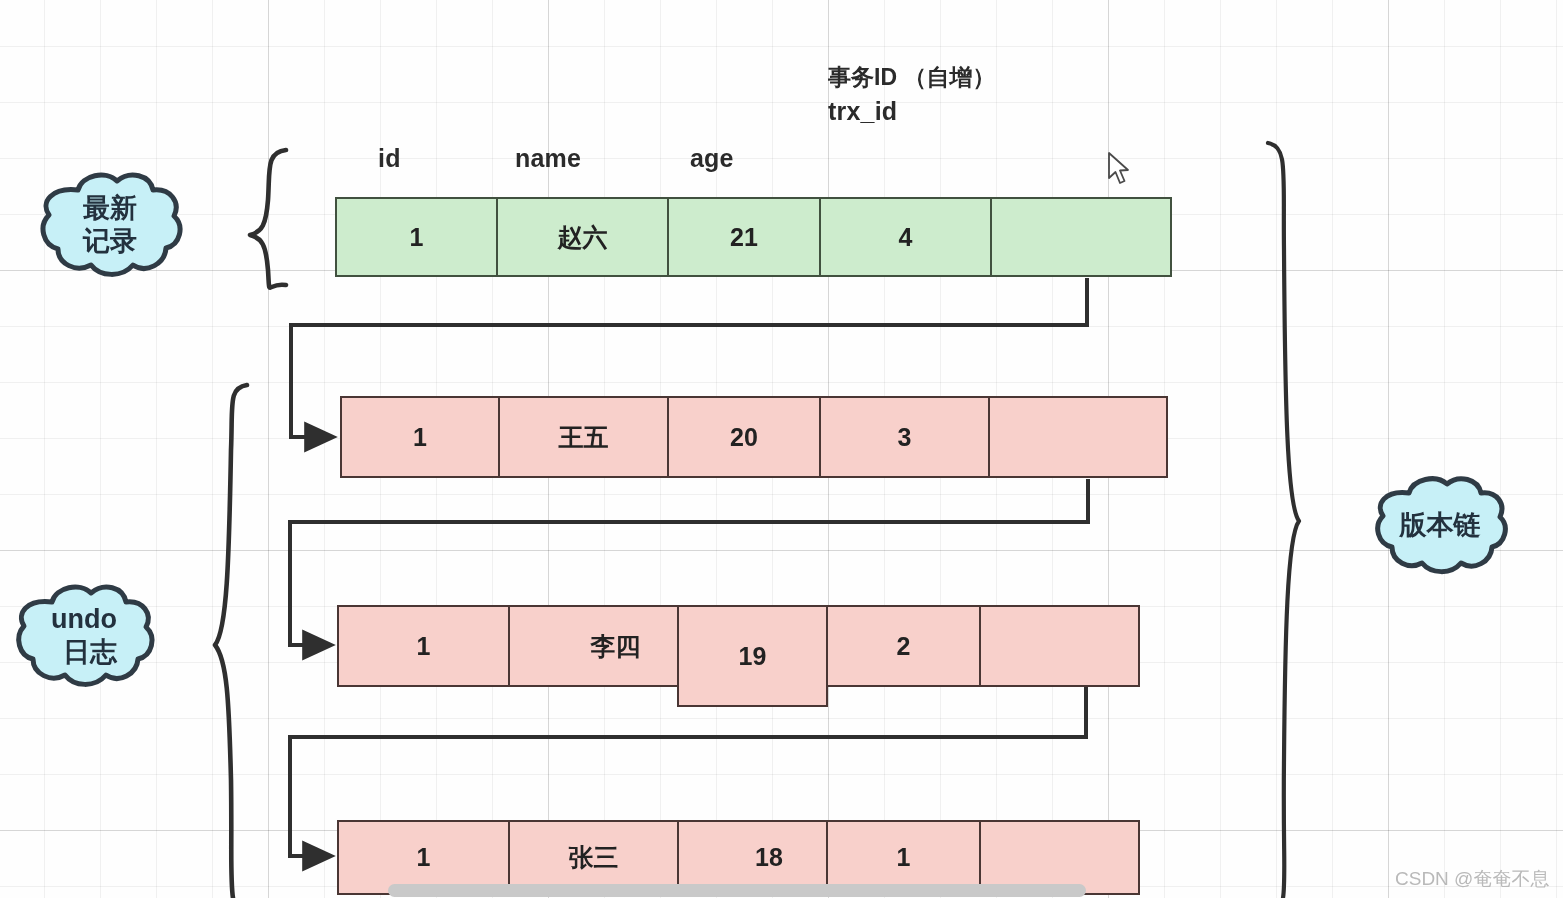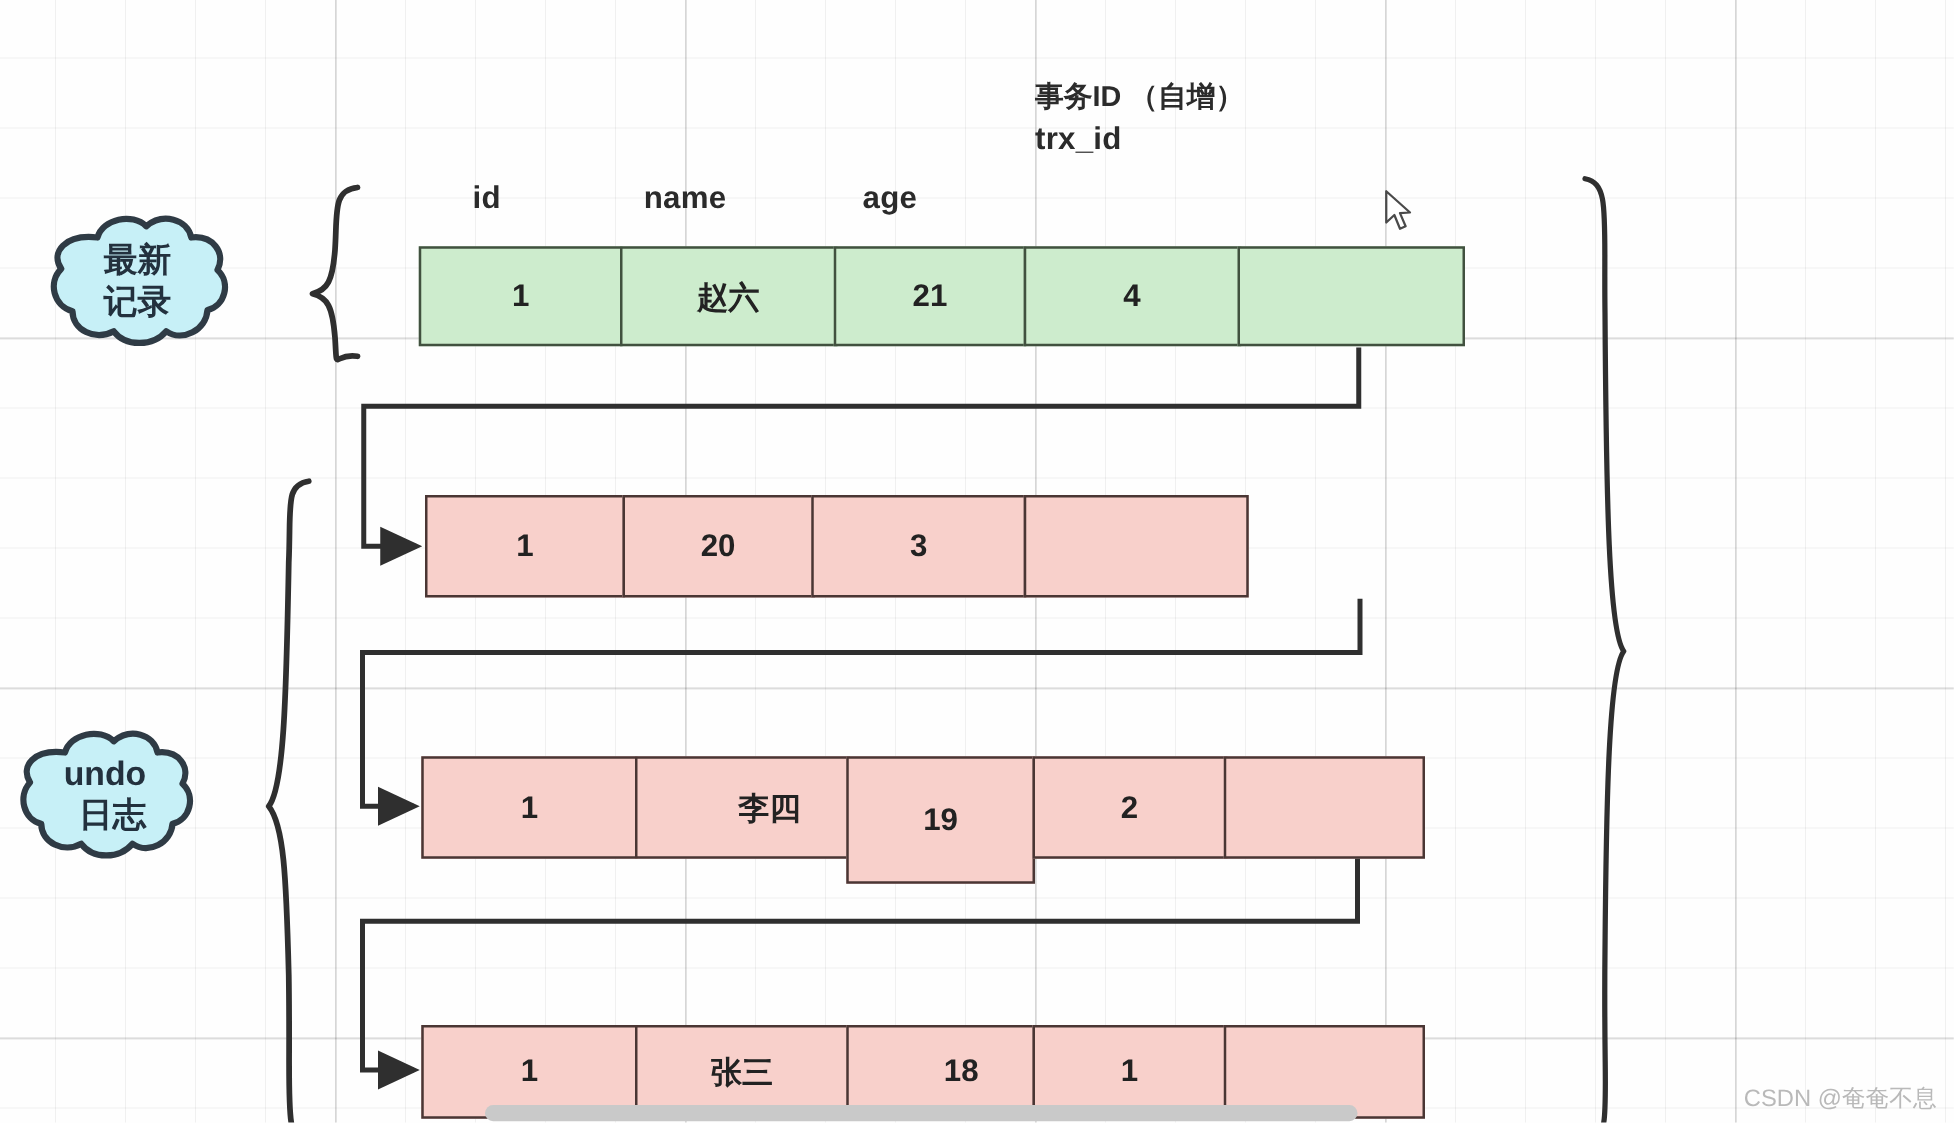--- a/index.html
+++ b/index.html
@@ -118,20 +118,21 @@
   <div class="row green" style="left:335px;top:197px;">
     <div class="cell" style="width:163px;height:80px;">1</div>
     <div class="cell" style="width:174px;height:80px;text-align:right;">赵六</div>
     <div class="cell" style="width:154px;height:80px;">21</div>
     <div class="cell" style="width:174px;height:80px;">4</div>
     <div class="cell" style="width:182px;height:80px;"></div>
   </div>
 
   <div class="row pink" style="left:340px;top:396px;">
     <div class="cell" style="width:160px;height:82px;">1</div>
+    <div class="cell" style="width:172px;height:82px;">王五</div>
     <div class="cell" style="width:154px;height:82px;">20</div>
     <div class="cell" style="width:172px;height:82px;">3</div>
     <div class="cell" style="width:180px;height:82px;"></div>
   </div>
 
   <div class="row pink" style="left:337px;top:605px;">
     <div class="cell" style="width:173px;height:82px;">1</div>
     <div class="cell" style="width:172px;height:82px;padding-left:44px;">李四</div>
     <div class="cell" style="width:151px;height:102px;">19</div>
     <div class="cell" style="width:156px;height:82px;">2</div>
@@ -186,20 +187,30 @@
       <path d="M42,24 C46,9 70,4 81,15 C94,4 113,9 116,24
                C133,22 143,36 136,49 C147,59 142,78 128,81
                C127,96 109,106 96,97 C85,110 64,109 55,97
                C41,105 23,96 23,81 C9,78 4,59 14,48
                C6,35 17,21 42,24 Z" fill="#c7f0f7" stroke="#2f3b45" stroke-width="5" stroke-linejoin="round"></path>
     </svg>
     <div class="txt">undo
 日志</div>
   </div>
 
+  <div class="cloud" style="left:1369px;top:470px;width:142px;height:110px;">
+    <svg width="142" height="110" viewBox="0 0 142 110">
+      <path d="M40,23 C44,9 67,4 78,14 C90,4 109,9 112,23
+               C128,21 137,34 131,47 C141,56 136,74 123,77
+               C122,92 105,101 92,93 C82,105 62,104 53,93
+               C40,100 23,92 23,77 C9,74 4,56 14,46
+               C6,34 16,20 40,23 Z" fill="#c7f0f7" stroke="#2f3b45" stroke-width="5" stroke-linejoin="round"></path>
+    </svg>
+    <div class="txt">版本链</div>
+  </div>
 
   <div id="scrollbar" style="left:388px;top:884px;width:698px;"></div>
 
   <div id="watermark" style="left:1395px;top:866px;">CSDN @奄奄不息</div>
 
   <svg id="cursor" width="26" height="36" viewBox="0 0 26 36" style="left:1107px;top:152px;">
     <path d="M2,1 L2,26 L8.5,20 L13,31 L17.5,29 L13,18.5 L21,18 Z" fill="#ffffff" stroke="#4a4a4a" stroke-width="1.8" stroke-linejoin="round"></path>
   </svg>
 
 </div>

